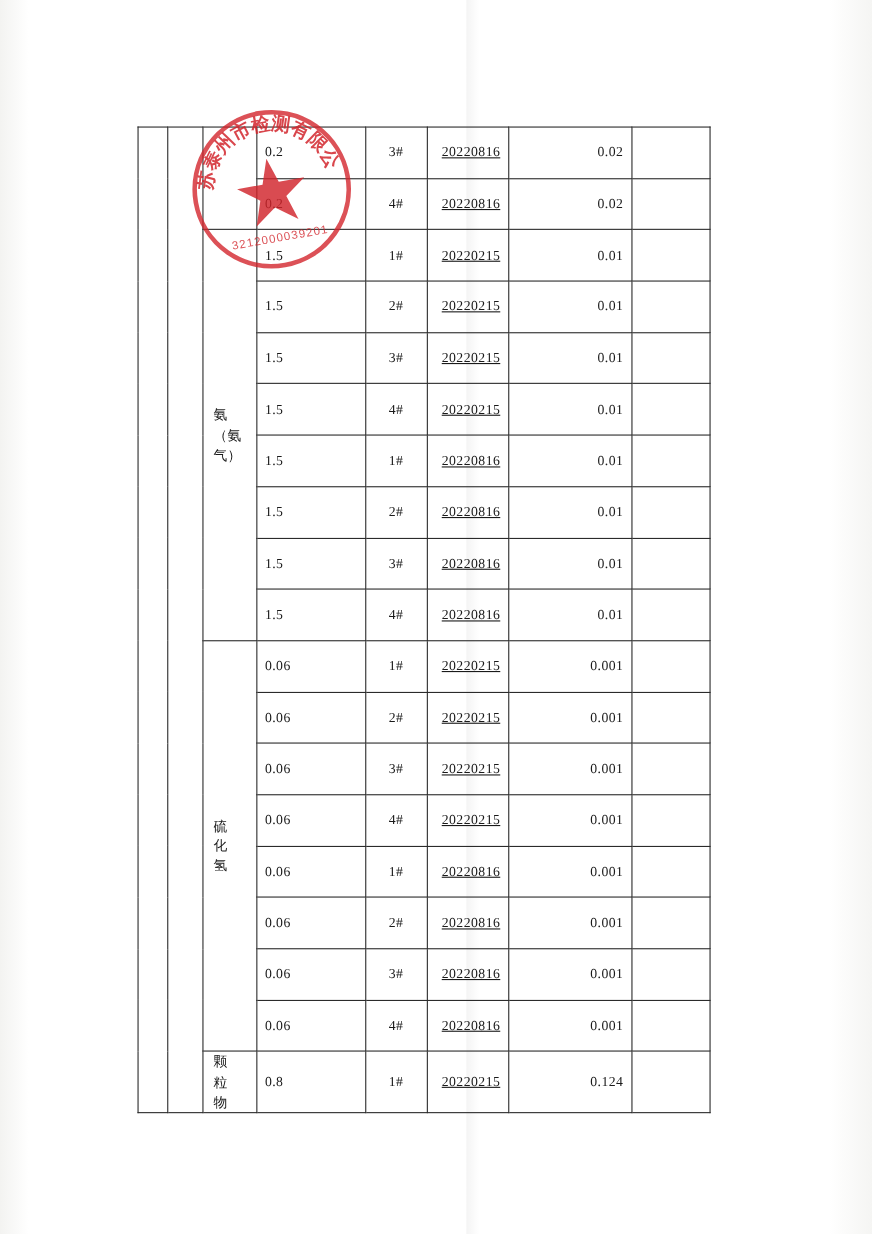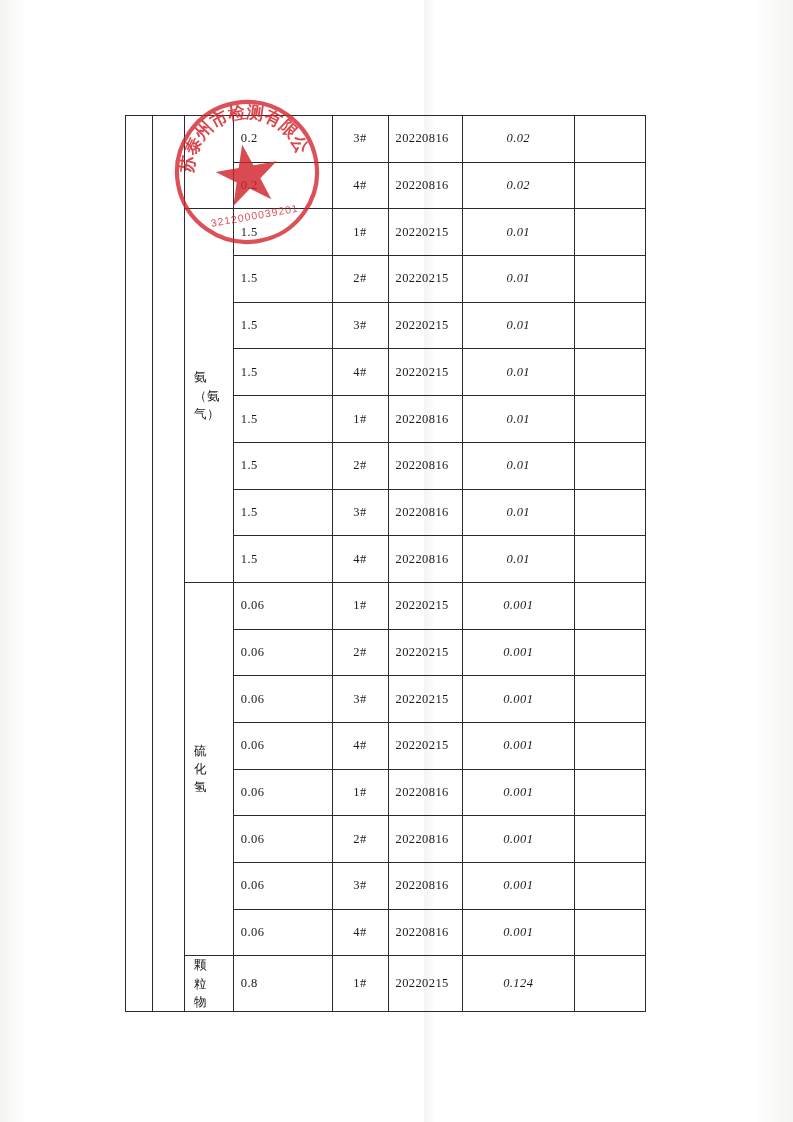--- a/index.html
+++ b/index.html
@@ -61,22 +61,22 @@
     padding: 0 7px;
     vertical-align: middle;
     font-family: "Liberation Serif", serif;
     letter-spacing: 0.4px;
   }
   td.c-blank1 { width: 27px; padding: 0; }
   td.c-blank2 { width: 31px; padding: 0; }
   td.c-item   { width: 48px; text-align: left; font-size: 13px; letter-spacing: 0px; }
   td.c-limit  { width: 97px; text-align: left; }
   td.c-point  { width: 55px; text-align: center; }
-  td.c-date   { width: 73px; text-align: left; font-size: 12px; }
-  td.c-result { width: 110px; text-align: center; font-style: italic; }
+  td.c-date   { width: 73px; text-align: right; font-size: 12px; text-decoration: underline; }
+  td.c-result { width: 110px; text-align: right; }
   td.c-last   { width: 70px; padding: 0; }
 
   .vert-item {
     writing-mode: horizontal-tb;
     display: block;
     width: 2.0em;
     margin: 0 auto 0 2px;
     text-align: left;
     word-break: break-all;
     line-height: 1.45;

